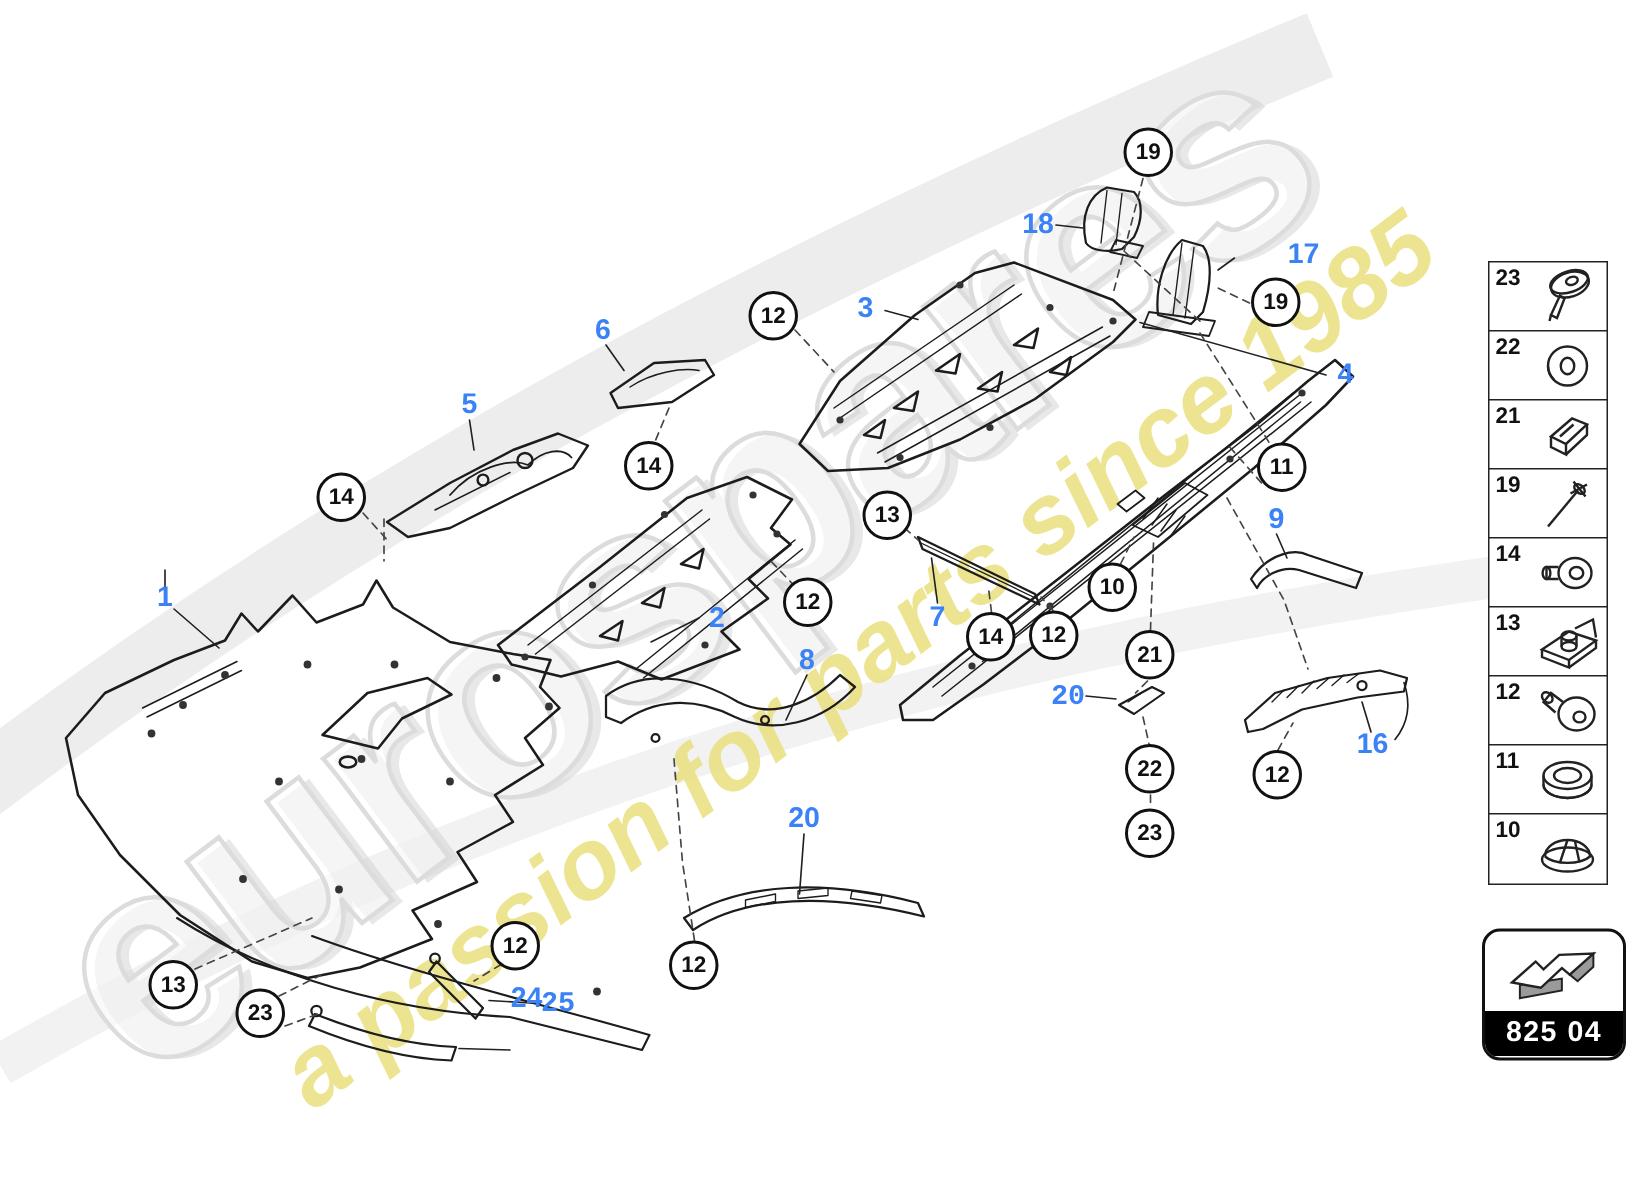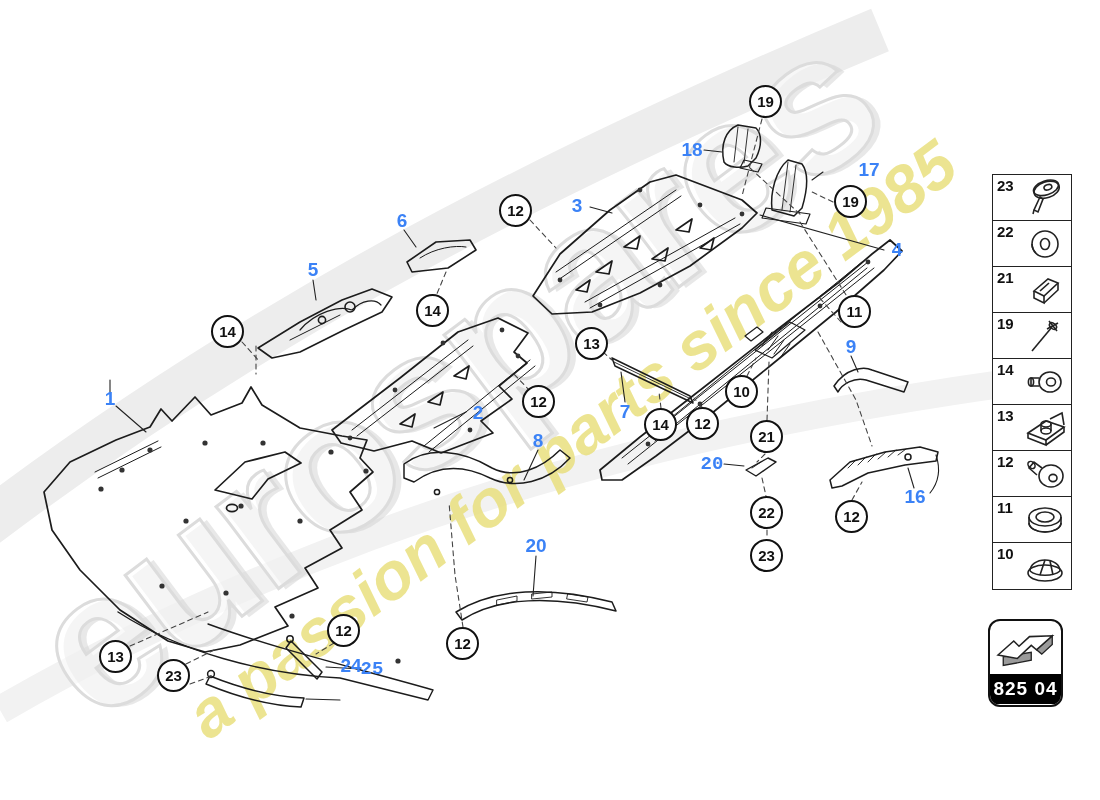--- a/index.html
+++ b/index.html
@@ -35,21 +35,21 @@
   
   .sidebar{position:absolute;left:992px;top:174px;width:80px;}
   .sb-cell{height:47.7px;border:1.7px solid #222;margin-top:-1.7px;background:#fff;
            box-sizing:border-box;position:relative;}
   .sb-cell:first-child{margin-top:0;}
   .sb-num{position:absolute;left:4px;top:2px;font-size:15px;font-weight:bold;color:#111;}
   .sb-icon{position:absolute;right:1px;top:2px;width:50px;height:42px;}
   .sb-icon svg{width:100%;height:100%;}
 
   
-  .code-box{position:absolute;left:988px;top:619px;width:75px;height:88px;
+  .code-box{position:absolute;left:988px;top:619px;width:96px;height:88px;
             border:2.6px solid #111;border-radius:12px;background:#fff;overflow:hidden;
             box-sizing:border-box;}
   .code-ico{height:53px;display:flex;align-items:center;justify-content:center;}
   .code-band{height:30px;background:#000;color:#fff;display:flex;align-items:center;
             justify-content:center;font-size:19px;font-weight:bold;letter-spacing:1px;}
 </style>
 </head>
 <body>
 
 <div class="stage">

